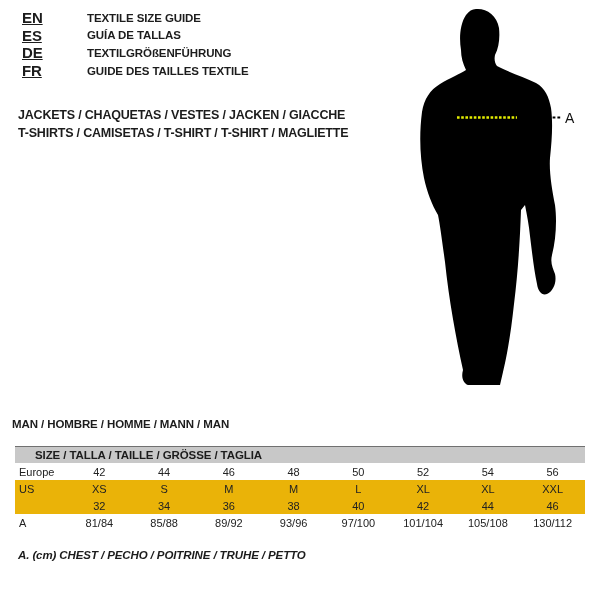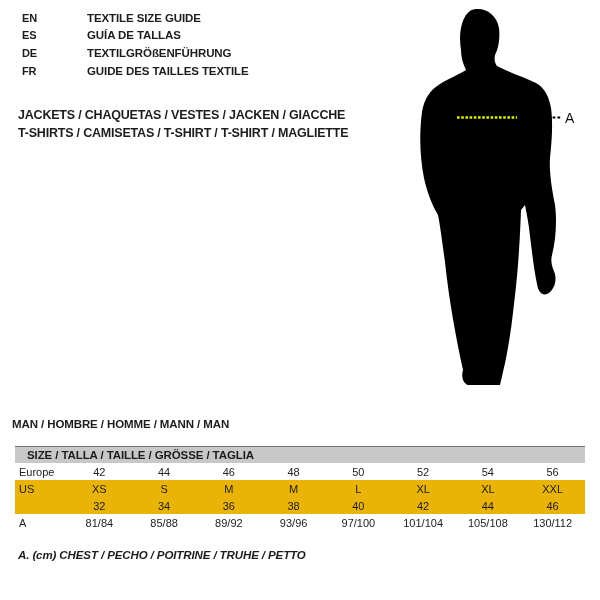--- a/index.html
+++ b/index.html
@@ -10,21 +10,21 @@
     color: #1c1c1c;
     position: relative;
     overflow: hidden;
   }
   .canvas { position: absolute; inset: 0; width: 600px; height: 600px; background: #fff; }
 
   
   .lang-block { position: absolute; left: 22px; top: 9px; }
   .lang-row { display: flex; height: 17.6px; align-items: center; }
   .lang-code {
-    width: 36px; font-size: 11px; font-weight: 700; letter-spacing: -0.1px;
+    width: 36px; font-size: 15px; font-weight: 700; letter-spacing: -0.1px; text-decoration: underline;
   }
   .lang-label { font-size: 11.5px; font-weight: 700; letter-spacing: -0.1px; margin-left: 29px; }
 
   
   .category-block { position: absolute; left: 18px; top: 107px; }
   .category-line { font-size: 12.5px; font-weight: 700; letter-spacing: -0.2px; line-height: 17.5px; }
 
   
   .figure-svg { position: absolute; left: 400px; top: 0px; width: 200px; height: 400px; }
   .measure-label { font-family: "Liberation Sans", sans-serif; font-size: 14px; font-weight: 500; fill: #111; }
@@ -33,21 +33,21 @@
   .man-heading {
     position: absolute; left: 12px; top: 418px;
     font-size: 11.5px; font-weight: 700; letter-spacing: -0.1px;
   }
 
   
   .size-table { position: absolute; left: 15px; top: 446px; width: 570px; }
   .thead {
     height: 17px; background: #c8c8c8; border-top: 1px solid #707070;
     font-size: 11.5px; font-weight: 700; letter-spacing: -0.1px;
-    display: flex; align-items: center; padding-left: 12px;
+    display: flex; align-items: center; padding-left: 20px;
   }
   .trow {
     display: grid; grid-template-columns: 52px repeat(8, 1fr);
     height: 17px; align-items: center;
     font-size: 11px; font-weight: 400; color: #222;
   }
   .trow.shaded { background: #eab308; }
   .tlabel { padding-left: 4px; text-align: left; font-size: 11px; }
   .tcell { text-align: center; }
 

